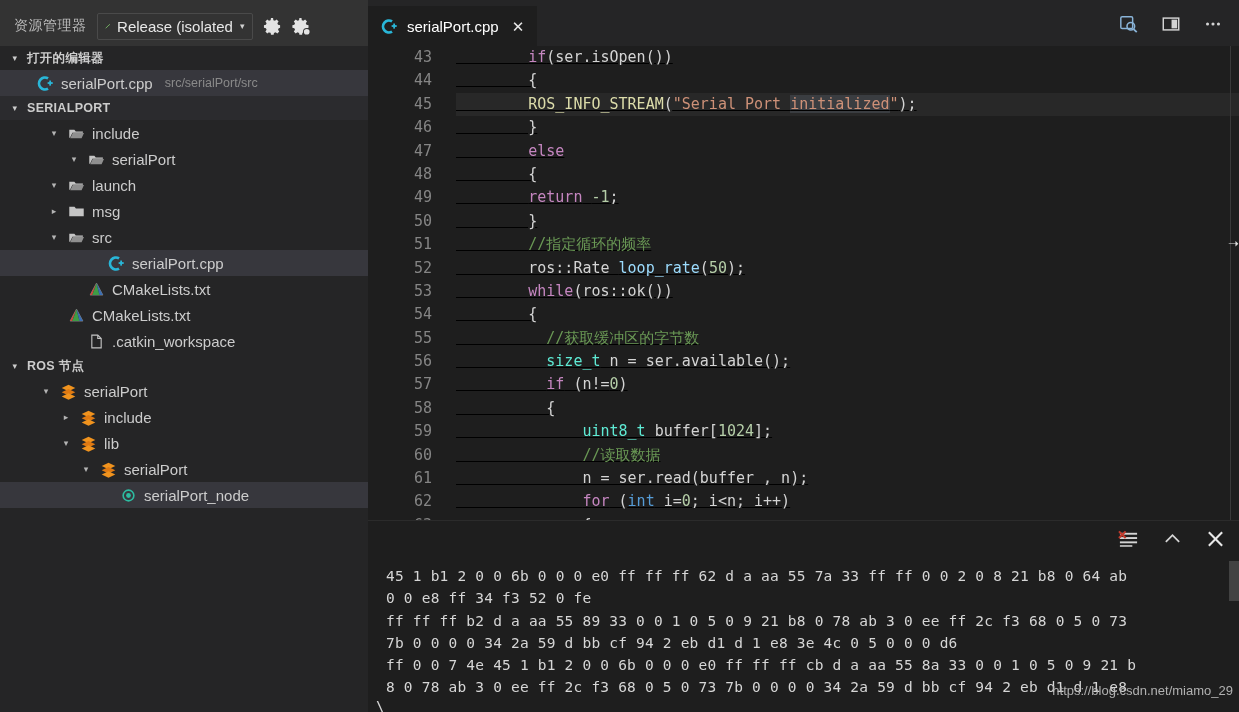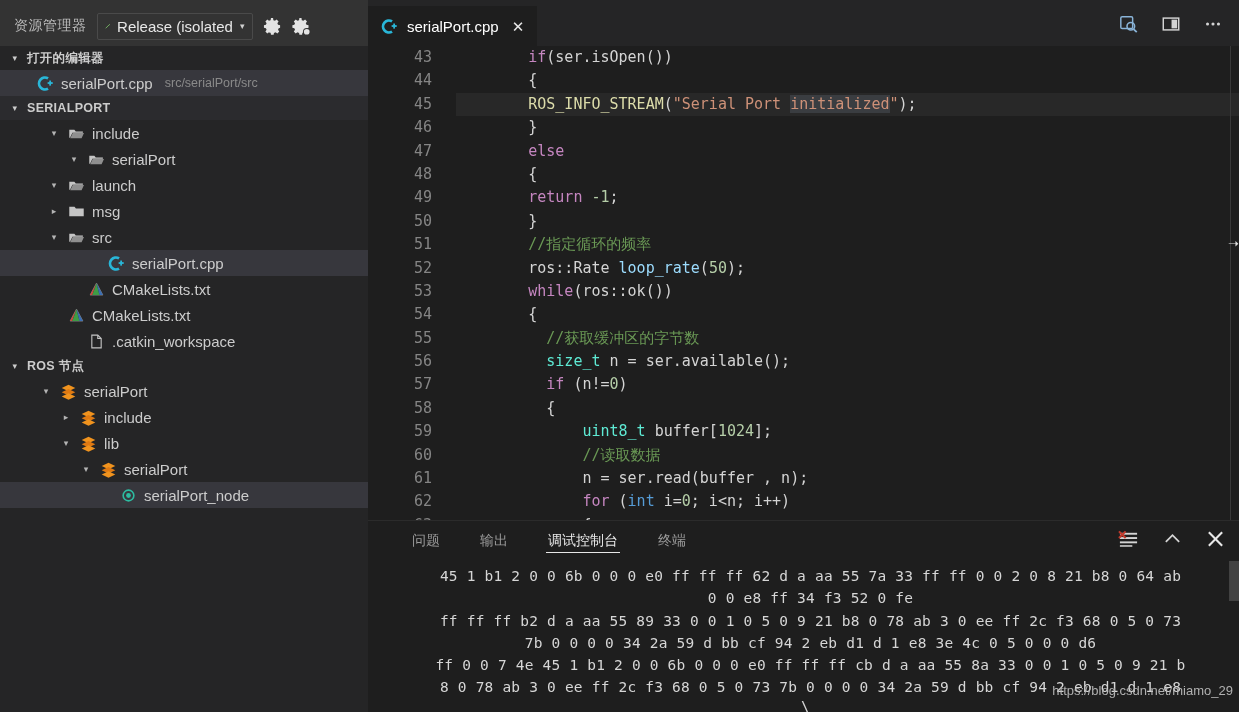--- a/index.html
+++ b/index.html
@@ -76,21 +76,21 @@
   .cline { height:23.4px; display:flex; align-items:center; position:relative; }
   .cline.cur::after{
     content:""; position:absolute; left:88px; right:0; top:0; bottom:0;
     background:#282828; z-index:0;
   }
   .lnum {
     width:88px; flex:none; text-align:right; padding-right:24px;
     color:#858585; font-family:"DejaVu Sans Mono","Liberation Mono",monospace;
     font-size:15px; z-index:1;
   }
-  .ctext { z-index:1; position:relative; }
+  .ctext { z-index:1; position:relative;text-decoration:underline; }
   .kw    { color:#c586c0; }
   .kw2   { color:#569cd6; }
   .type  { color:#5eead4; }
   .fn    { color:#dcdcaa; }
   .var   { color:#9cdcfe; }
   .num   { color:#b5cea8; }
   .str   { color:#ce9178; }
   .cm    { color:#6a9955; }
   .pl    { color:#d4d4d4; }
   .sel   { background:#3a3d41; }
@@ -102,21 +102,21 @@
            border-top:1px solid #2b2b2b;}
   .panel-head { height:40px; display:flex; align-items:center; padding-left:24px; gap:0; flex:none;}
   .ptab { color:#9a9a9a; font-size:14px; padding:0 20px; position:relative; height:40px;
           display:flex; align-items:center; }
   .ptab.active { color:#e7e7e7; }
   .ptab.active::after {
     content:""; position:absolute; left:18px; right:18px; bottom:8px; height:1px; background:#e7e7e7;
   }
   .panel-head .spacer { flex:1; }
   .panel-actions { display:flex; align-items:center; gap:24px; padding-right:14px; color:#cfcfcf; }
-  .console { flex:1; overflow:hidden; padding:4px 4px 0 0; position:relative; background:#1e1e1e;text-align:center;}
+  .console { flex:1; overflow:hidden; padding:4px 4px 0 0; position:relative; background:#1e1e1e;}
   .hexline {
     font-family:"DejaVu Sans Mono","Liberation Mono",monospace;
     font-size:14.5px; color:#d6d6d6; line-height:22.3px; white-space:pre;
     padding-left:18px; letter-spacing:.2px;
   }
   .prompt { color:#d6d6d6; font-family:"DejaVu Sans Mono",monospace; font-size:15px;
             padding-left:8px; }
   .watermark {
     position:absolute; right:6px; bottom:14px; color:#b9b9b9; font-size:13px;
     font-family:"Liberation Sans",sans-serif; opacity:.95;
@@ -388,26 +388,20 @@
       </div>
 
       <div class="editorbody">
         <div class="code" id="code-lines"><div class="cline"><span class="lnum">43</span><span class="ctext"><span class="pl">        </span><span class="kw">if</span><span class="pl">(ser.isOpen())</span></span></div><div class="cline"><span class="lnum">44</span><span class="ctext"><span class="pl">        {</span></span></div><div class="cline cur"><span class="lnum">45</span><span class="ctext"><span class="pl">        </span><span class="fn">ROS_INFO_STREAM</span><span class="pl">(</span><span class="str">"Serial Port </span><span class="str sel">initialized</span><span class="str">"</span><span class="pl">);</span></span></div><div class="cline"><span class="lnum">46</span><span class="ctext"><span class="pl">        }</span></span></div><div class="cline"><span class="lnum">47</span><span class="ctext"><span class="pl">        </span><span class="kw">else</span></span></div><div class="cline"><span class="lnum">48</span><span class="ctext"><span class="pl">        {</span></span></div><div class="cline"><span class="lnum">49</span><span class="ctext"><span class="pl">        </span><span class="kw">return</span><span class="pl"> </span><span class="num">-1</span><span class="pl">;</span></span></div><div class="cline"><span class="lnum">50</span><span class="ctext"><span class="pl">        }</span></span></div><div class="cline"><span class="lnum">51</span><span class="ctext"><span class="pl">        </span><span class="cm">//指定循环的频率</span></span></div><div class="cline"><span class="lnum">52</span><span class="ctext"><span class="pl">        ros::Rate </span><span class="var">loop_rate</span><span class="pl">(</span><span class="num">50</span><span class="pl">);</span></span></div><div class="cline"><span class="lnum">53</span><span class="ctext"><span class="pl">        </span><span class="kw">while</span><span class="pl">(ros::ok())</span></span></div><div class="cline"><span class="lnum">54</span><span class="ctext"><span class="pl">        {</span></span></div><div class="cline"><span class="lnum">55</span><span class="ctext"><span class="pl">          </span><span class="cm">//获取缓冲区的字节数</span></span></div><div class="cline"><span class="lnum">56</span><span class="ctext"><span class="pl">          </span><span class="type">size_t</span><span class="pl"> n = ser.available();</span></span></div><div class="cline"><span class="lnum">57</span><span class="ctext"><span class="pl">          </span><span class="kw">if</span><span class="pl"> (n!=</span><span class="num">0</span><span class="pl">)</span></span></div><div class="cline"><span class="lnum">58</span><span class="ctext"><span class="pl">          {</span></span></div><div class="cline"><span class="lnum">59</span><span class="ctext"><span class="pl">              </span><span class="type">uint8_t</span><span class="pl"> buffer[</span><span class="num">1024</span><span class="pl">];</span></span></div><div class="cline"><span class="lnum">60</span><span class="ctext"><span class="pl">              </span><span class="cm">//读取数据</span></span></div><div class="cline"><span class="lnum">61</span><span class="ctext"><span class="pl">              n = ser.read(buffer , n);</span></span></div><div class="cline"><span class="lnum">62</span><span class="ctext"><span class="pl">              </span><span class="kw">for</span><span class="pl"> (</span><span class="kw2">int</span><span class="pl"> i=</span><span class="num">0</span><span class="pl">; i&lt;n; i++)</span></span></div><div class="cline"><span class="lnum">63</span><span class="ctext"><span class="pl">              {</span></span></div></div>
         <div class="vrule" style="right:8px"></div>
         <div class="marker" style="right:0px; top:190px;">➝</div>
       </div>
 
       <div class="panel">
         <div class="panel-head">
-          <div id="panel-tabs" style="display:flex">
-              <div class="ptab">问题</div>
-              <div class="ptab">输出</div>
-              <div class="ptab active">调试控制台</div>
-              <div class="ptab">终端</div>
-            </div>
           <div class="spacer"></div>
           <div class="panel-actions">
             <span>
               <svg width="21" height="18" viewBox="0 0 22 18">
                 <rect x="2" y="2.5" width="18" height="2" fill="#d4d4d4"></rect>
                 <rect x="2" y="7" width="18" height="2" fill="#d4d4d4"></rect>
                 <rect x="2" y="11.5" width="18" height="2" fill="#d4d4d4"></rect>
                 <rect x="2" y="15.5" width="13" height="1.6" fill="#d4d4d4"></rect>
                 <path d="M1 1 L8 8 M8 1 L1 8" stroke="#c0392b" stroke-width="2.1"></path>
               </svg>

